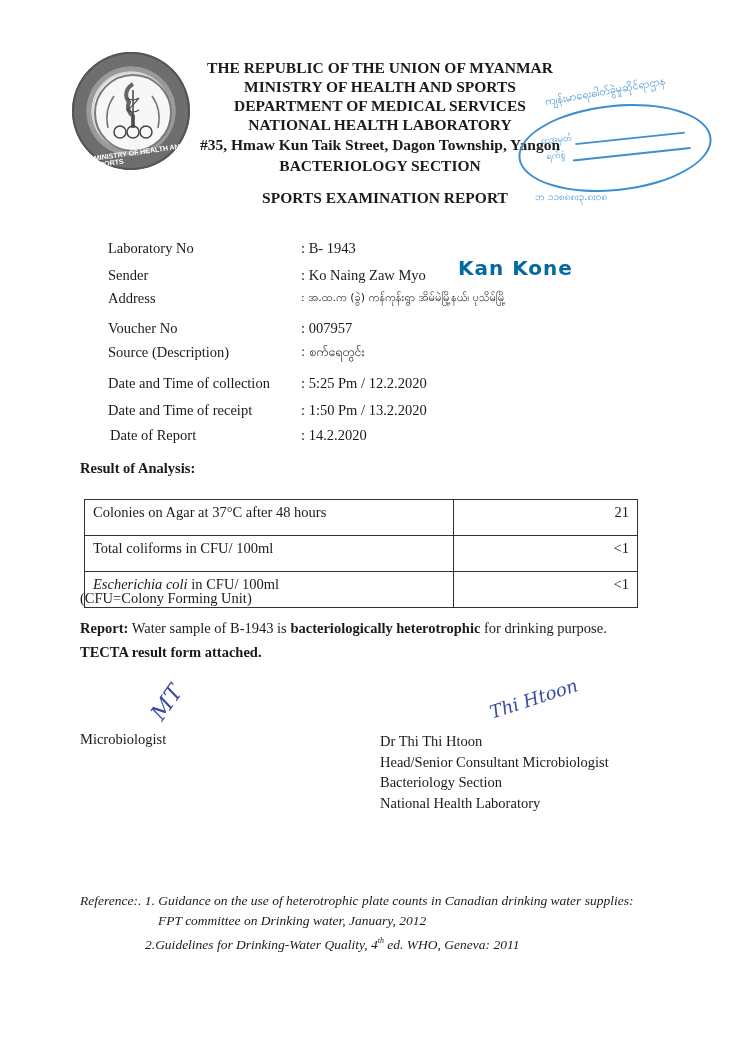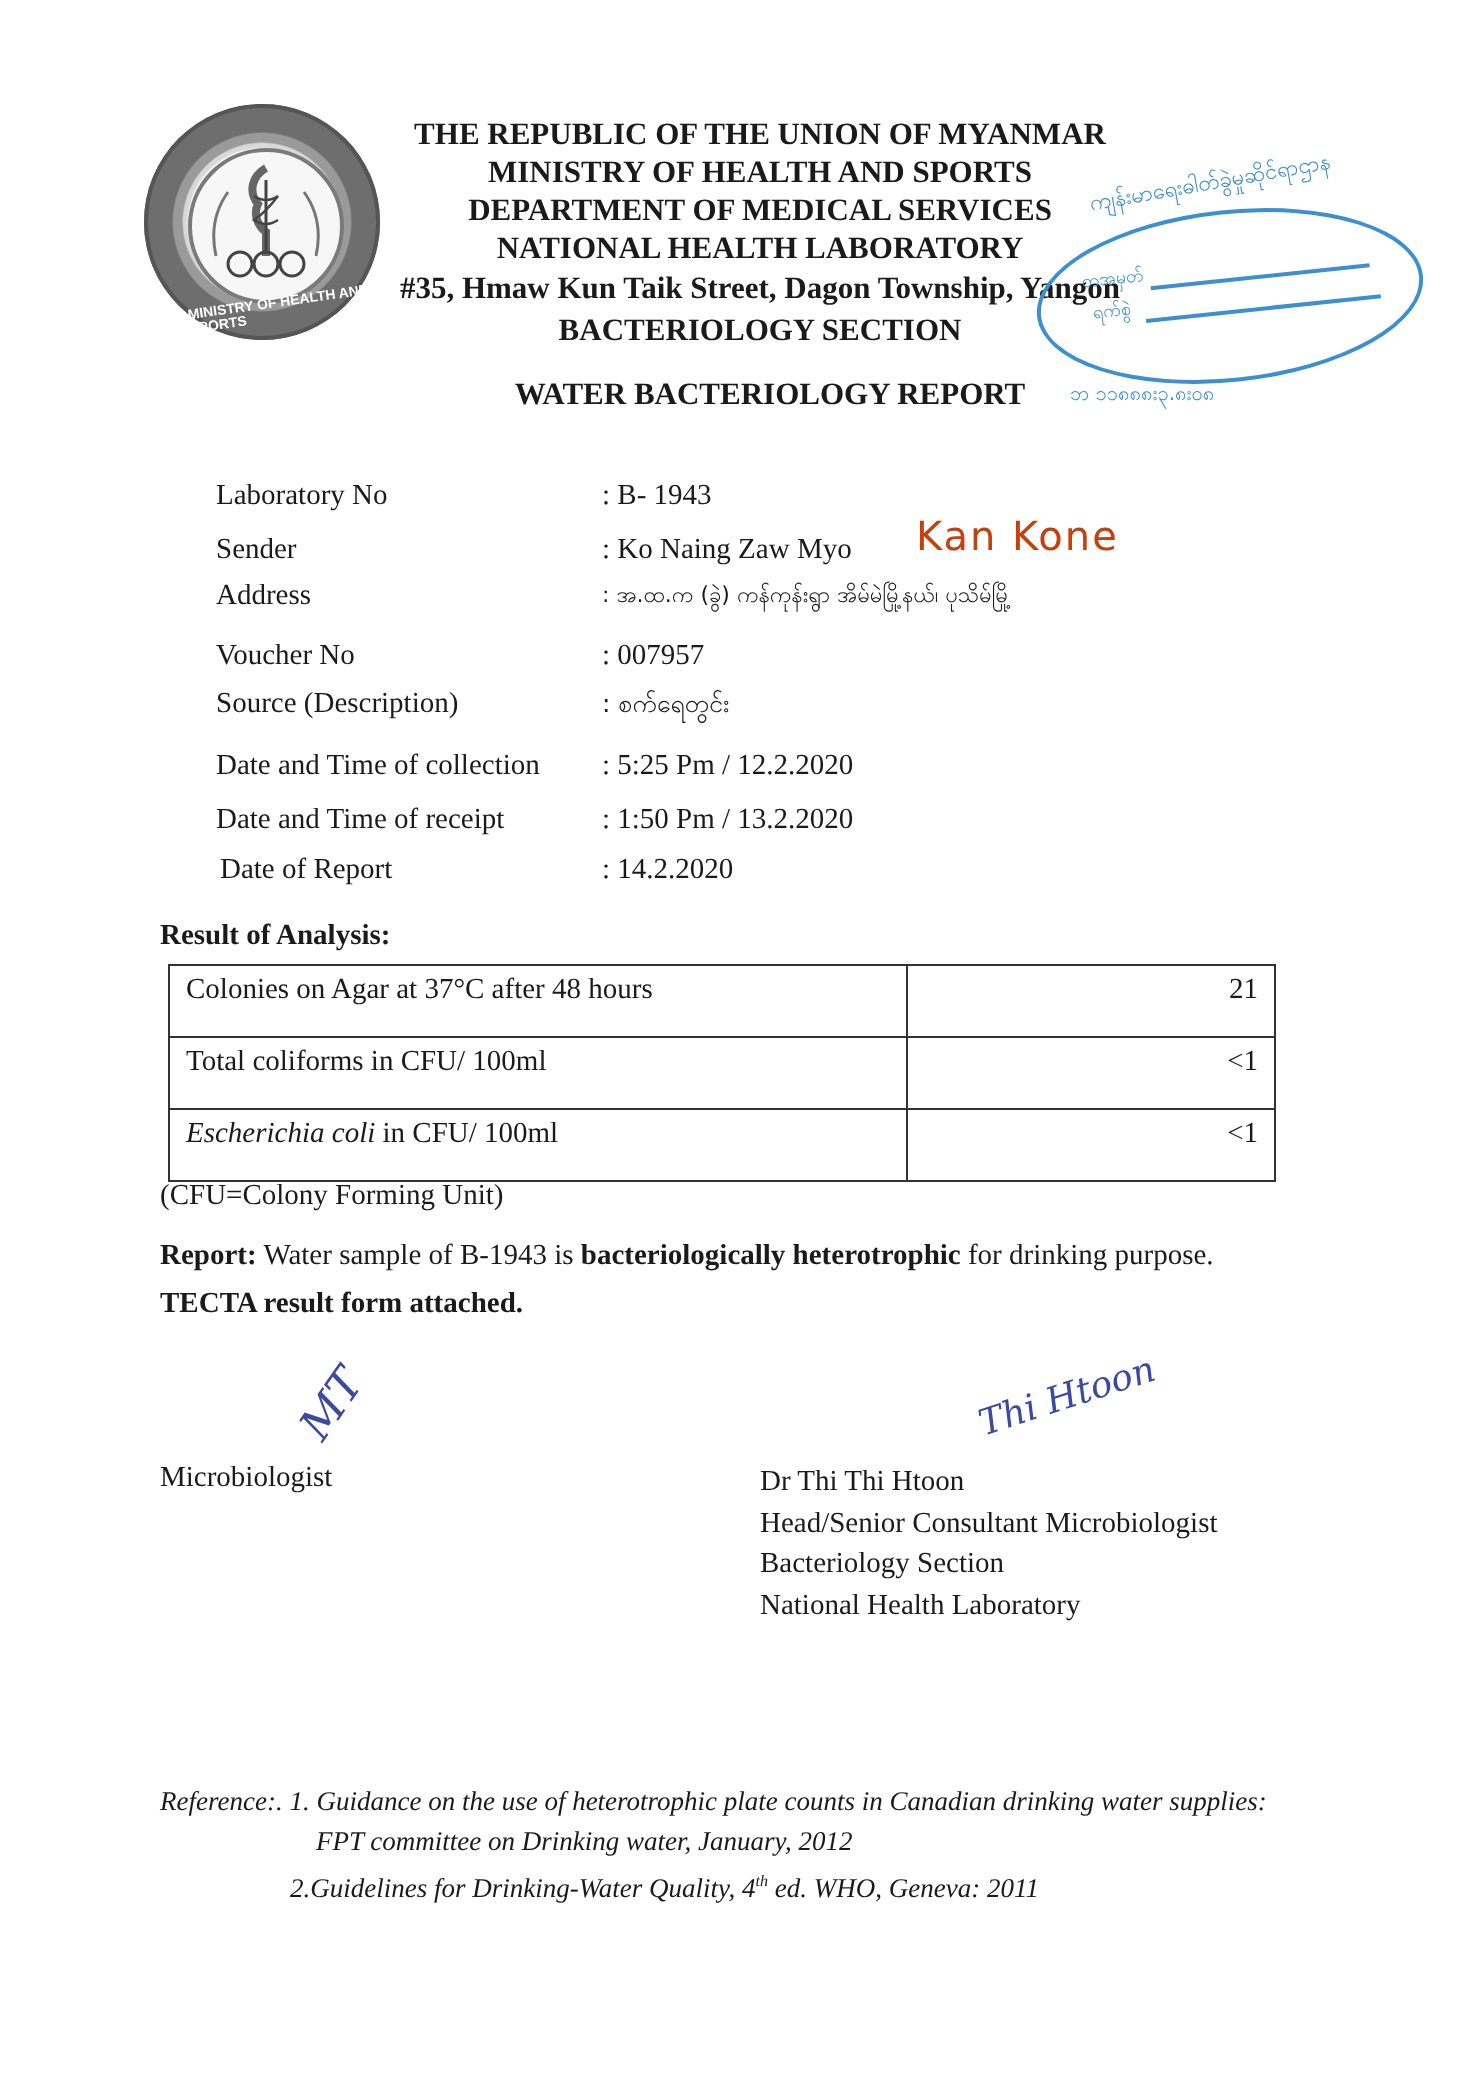--- a/index.html
+++ b/index.html
@@ -28,25 +28,25 @@
   .title { position: absolute; left: 240px; width: 290px; top: 189px; text-align: center; font-weight: bold; font-size: 15.5px; }
   .stamp {
     left: 518px; top: 105px; width: 190px; height: 82px; border: 2.5px solid #3d8fd0; border-radius: 50%;
     transform: rotate(-6deg);
   }
   .stamp-text { position: absolute; color: #3d8fd0; font-family: "DejaVu Sans", sans-serif; font-size: 11px; }
   .stamp-line { position: absolute; height: 1.5px; background: #3d8fd0; }
   .row-label { position: absolute; left: 108px; font-size: 14.5px; }
   .row-value { position: absolute; left: 301px; font-size: 14.5px; }
   .handwritten {
-    position: absolute; left: 458px; top: 256px; font-family: "DejaVu Sans", sans-serif; font-size: 20px; color: #c2410c; font-weight: 400; letter-spacing: 1px;
+    position: absolute; left: 458px; top: 256px; font-family: "DejaVu Sans", sans-serif; font-size: 20px; color: #0369a1; font-weight: 700; letter-spacing: 1px;
   }
   .section-title { position: absolute; left: 80px; top: 460px; font-weight: bold; font-size: 14.5px; }
   table.results {
-    position: absolute; left: 84px; top: 482px; width: 554px; border-collapse: collapse; font-size: 14.5px;
+    position: absolute; left: 84px; top: 499px; width: 554px; border-collapse: collapse; font-size: 14.5px;
   }
   table.results td { border: 1.5px solid #333; height: 31px; vertical-align: top; padding: 4px 8px 0 8px; }
   table.results td.val { text-align: right; width: 167px; }
   .note { position: absolute; left: 80px; top: 590px; font-size: 14.5px; }
   .report { position: absolute; left: 80px; top: 620px; font-size: 14.5px; }
   .tecta { position: absolute; left: 80px; top: 644px; font-size: 14.5px; font-weight: bold; }
   .sig-left { position: absolute; left: 80px; top: 731px; font-size: 14.5px; }
   .sig-right { position: absolute; left: 380px; width: 260px; top: 731px; font-size: 14.5px; line-height: 20.5px; }
   .signature { position: absolute; font-family: "DejaVu Serif", serif; font-style: italic; color: #3a4aa0; }
   .ref { position: absolute; left: 80px; top: 891px; font-style: italic; font-size: 13.5px; line-height: 20px; }
@@ -81,21 +81,21 @@
 
 <div class="abs stamp">
   <span class="stamp-text" style="left:30px; top:-24px; font-size:11px; transform:rotate(-4deg);">ကျန်းမာရေးဓါတ်ခွဲမှုဆိုင်ရာဌာန</span>
   <span class="stamp-text" style="left:22px; top:20px; font-size:9px;">တအမှတ်</span>
   <span class="stamp-line" style="left:56px; top:32px; width:110px;"></span>
   <span class="stamp-text" style="left:26px; top:36px; font-size:9px;">ရက်စွဲ</span>
   <span class="stamp-line" style="left:52px; top:48px; width:118px;"></span>
 </div>
 <span class="stamp-text" style="position:absolute; left:535px; top:190px; font-size:10px; color:#3d8fd0;">ဘ ၁၁၈၈၈း၃.၈း၀၈</span>
 
-<div class="title">WATER BACTERIOLOGY REPORT</div>
+<div class="title">SPORTS EXAMINATION REPORT</div>
 
 <div class="row-label" style="top:240px;">Laboratory No</div>
 <div class="row-value" style="top:240px;">: B- 1943</div>
 
 <div class="row-label" style="top:267px;">Sender</div>
 <div class="row-value" style="top:267px;">: Ko Naing Zaw Myo</div>
 <div class="handwritten">Kan Kone</div>
 
 <div class="row-label" style="top:290px;text-align:center;">Address</div>
 <div class="row-value" style="top:290px; font-family:'DejaVu Sans', sans-serif; font-size:11px;">: အ.ထ.က (ခွဲ) ကန်ကုန်းရွာ အိမ်မဲမြို့နယ်၊ ပုသိမ်မြို့</div>

